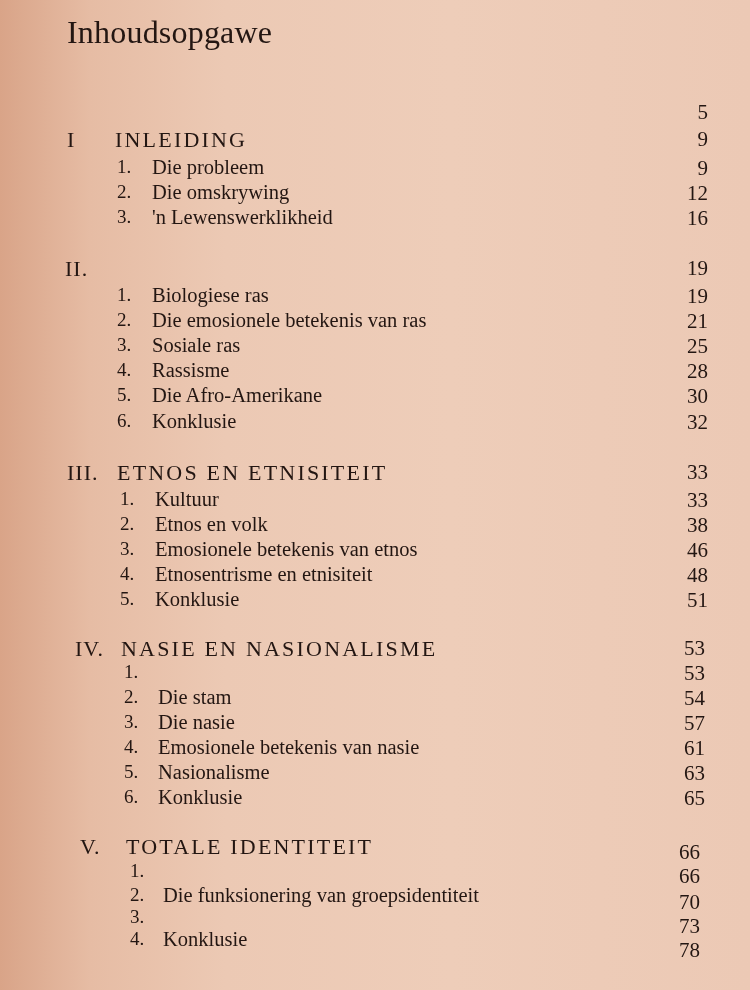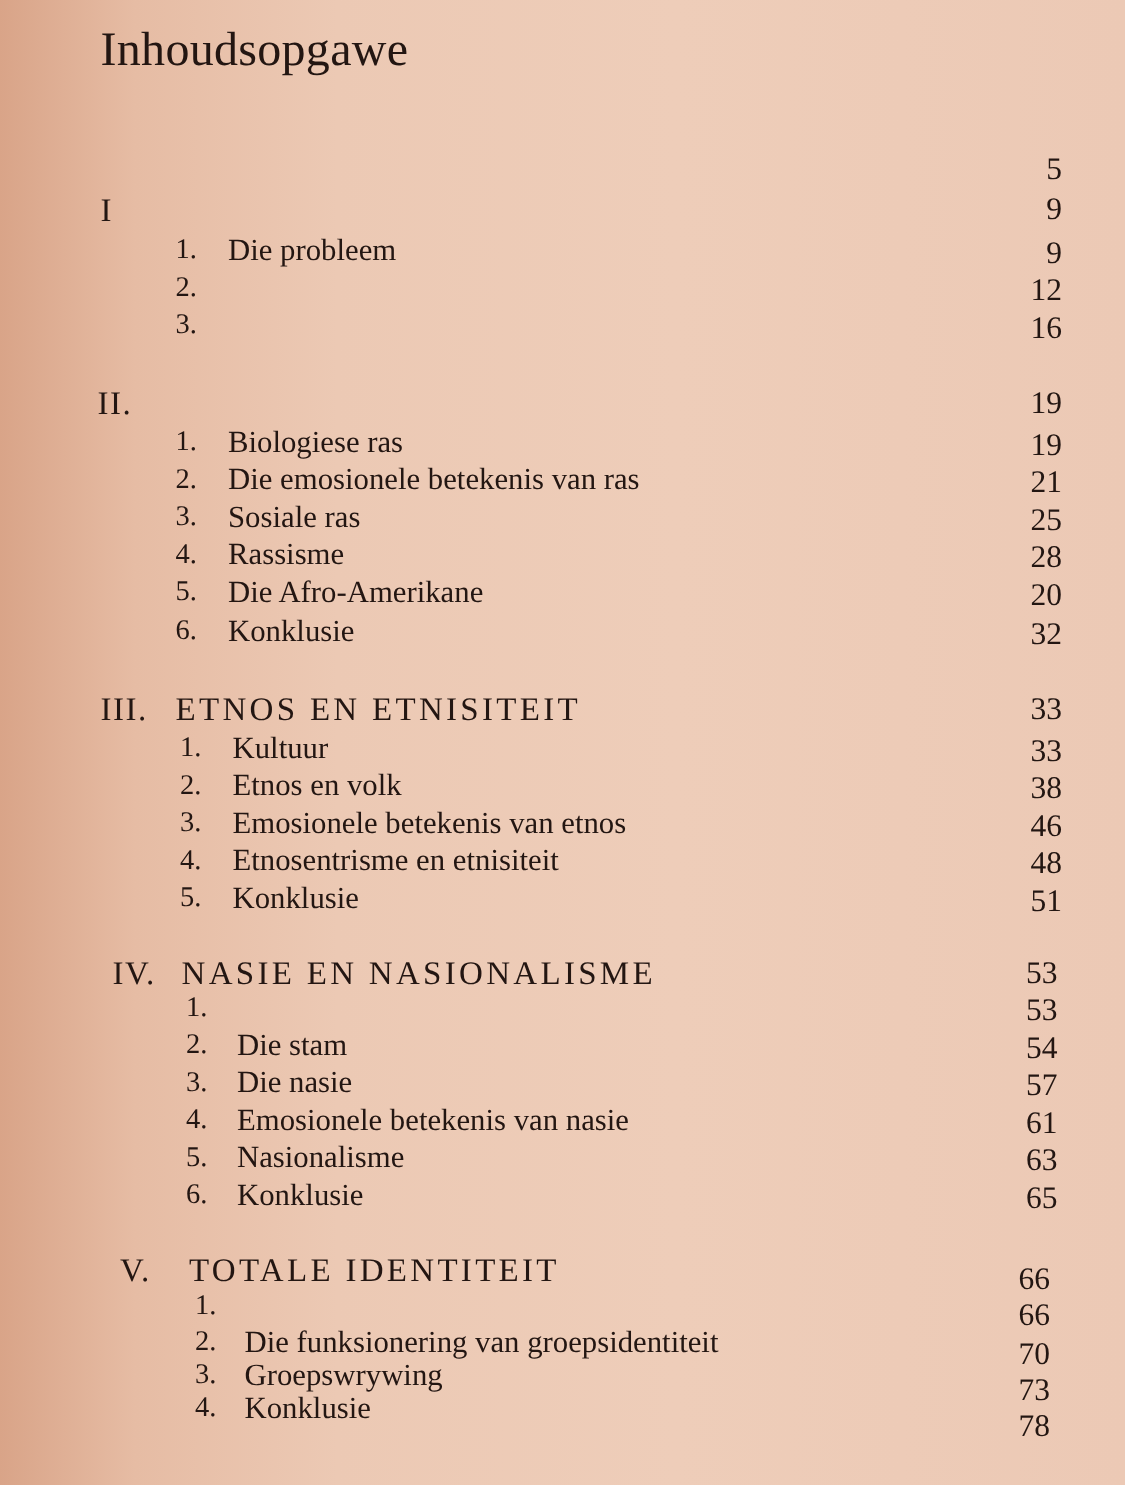--- a/index.html
+++ b/index.html
@@ -30,33 +30,36 @@
   <div class="title">Inhoudsopgawe</div>
 
   <div class="toc">
 
     <div class="row chapter" style="top:100px">
       <span class="page-num">5</span>
     </div>
 
     <div class="row chapter" style="top:127px">
       <span class="numeral" style="left:67px">I</span>
+      <span class="label" style="left:115px">INLEIDING</span>
       <span class="page-num">9</span>
     </div>
     <div class="row sub" style="top:156px">
       <span class="num" style="left:117px">1.</span>
       <span class="label" style="left:152px">Die probleem</span>
       <span class="page-num">9</span>
     </div>
     <div class="row sub" style="top:181px">
       <span class="num" style="left:117px">2.</span>
+      <span class="label" style="left:152px">Die omskrywing</span>
       <span class="page-num">12</span>
     </div>
     <div class="row sub" style="top:206px">
       <span class="num" style="left:117px">3.</span>
+      <span class="label" style="left:152px">'n Lewenswerklikheid</span>
       <span class="page-num">16</span>
     </div>
 
     <div class="row chapter" style="top:256px">
       <span class="numeral" style="left:65px">II.</span>
       <span class="page-num">19</span>
     </div>
     <div class="row sub" style="top:284px">
       <span class="num" style="left:117px">1.</span>
       <span class="label" style="left:152px">Biologiese ras</span>
@@ -73,21 +76,21 @@
       <span class="page-num">25</span>
     </div>
     <div class="row sub" style="top:359px">
       <span class="num" style="left:117px">4.</span>
       <span class="label" style="left:152px">Rassisme</span>
       <span class="page-num">28</span>
     </div>
     <div class="row sub" style="top:384px">
       <span class="num" style="left:117px">5.</span>
       <span class="label" style="left:152px">Die Afro-Amerikane</span>
-      <span class="page-num">20</span>
+      <span class="page-num">30</span>
     </div>
     <div class="row sub" style="top:410px">
       <span class="num" style="left:117px">6.</span>
       <span class="label" style="left:152px">Konklusie</span>
       <span class="page-num">32</span>
     </div>
 
     <div class="row chapter" style="top:460px">
       <span class="numeral" style="left:67px">III.</span>
       <span class="label" style="left:117px">ETNOS EN ETNISITEIT</span>
@@ -163,21 +166,20 @@
       <span class="num" style="left:130px">1.</span>
       <span class="page-num" style="right:50px;top:4px">66</span>
     </div>
     <div class="row sub" style="top:884px">
       <span class="num" style="left:130px">2.</span>
       <span class="label" style="left:163px">Die funksionering van groepsidentiteit</span>
       <span class="page-num" style="right:50px;top:6px">70</span>
     </div>
     <div class="row sub" style="top:906px">
       <span class="num" style="left:130px">3.</span>
-      <span class="label" style="left:163px">Groepswrywing</span>
       <span class="page-num" style="right:50px;top:8px">73</span>
     </div>
     <div class="row sub" style="top:928px">
       <span class="num" style="left:130px">4.</span>
       <span class="label" style="left:163px">Konklusie</span>
       <span class="page-num" style="right:50px;top:10px">78</span>
     </div>
   </div>
 </div>
 

